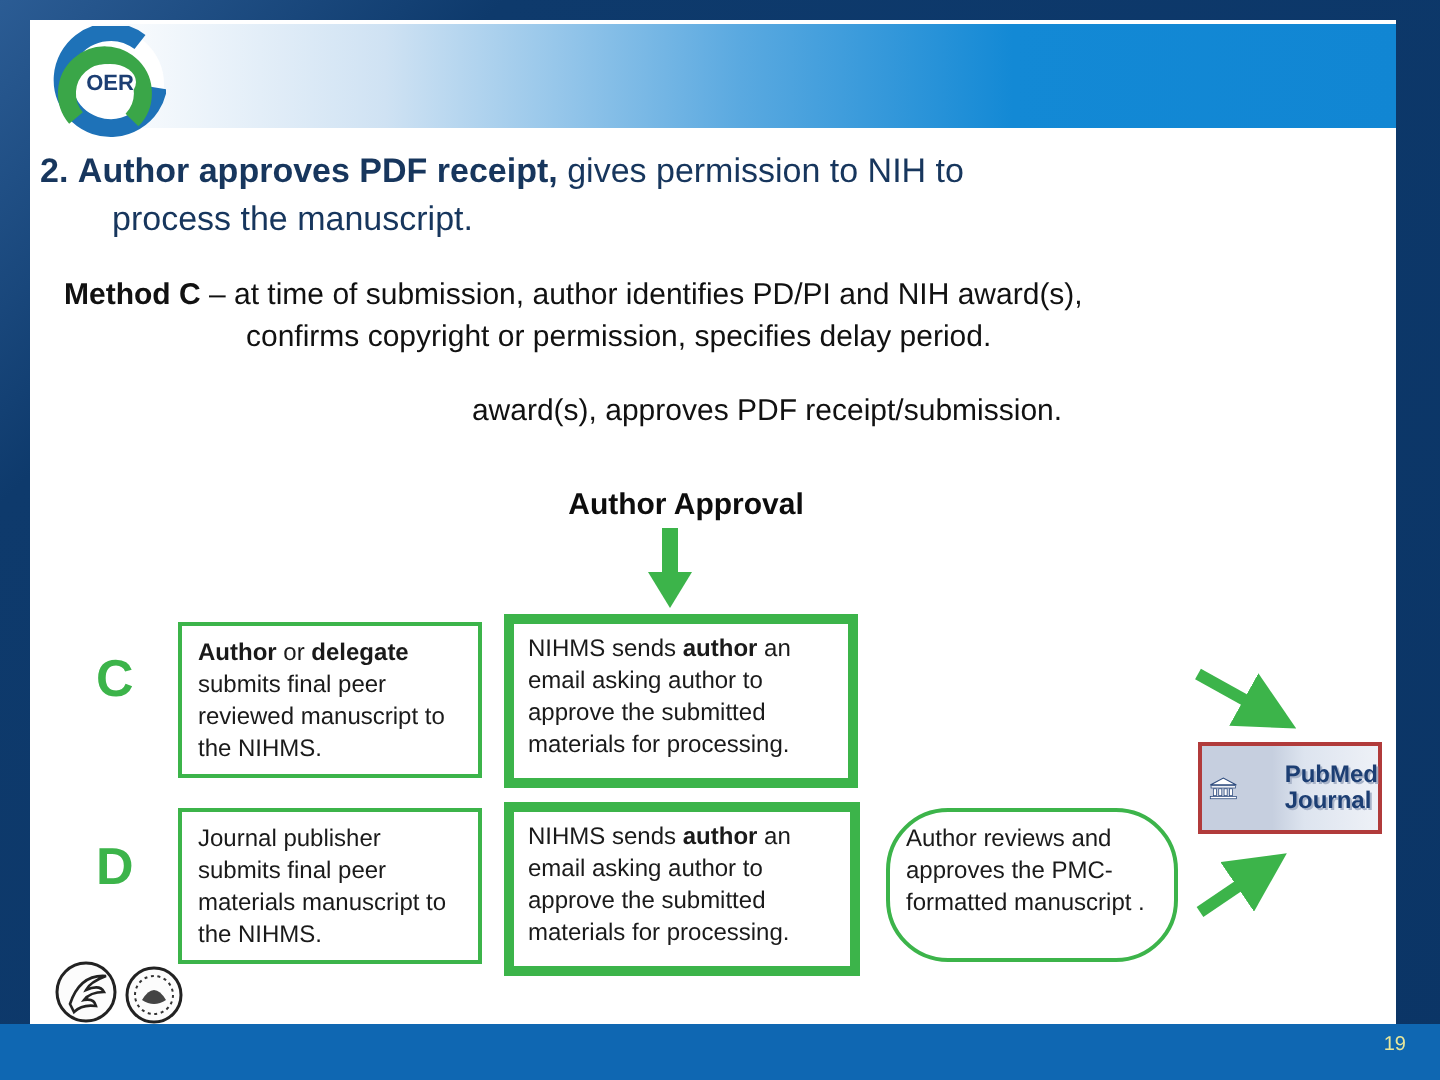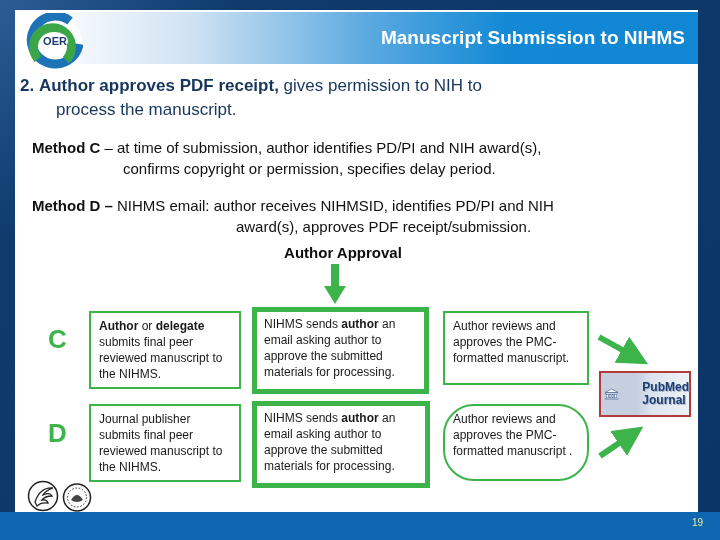--- a/index.html
+++ b/index.html
@@ -47,59 +47,56 @@
   .b{font-weight:bold;}
 </style>
 </head>
 <body>
 
 <div class="page">
 
   <div class="slide"></div>
 
   <div class="header-bar"></div>
-  <div class="header-title">Manuscript Submission to NIHMS</div>
 
   <svg class="oer-logo" viewBox="0 0 58 58">
     <circle cx="29" cy="29" r="28" fill="#ffffff"></circle>
     <path d="M 45 8 A 24 24 0 1 0 54 31" stroke="#1e72b8" stroke-width="9" fill="none"></path>
     <path d="M 13 46 A 19 19 0 1 1 41 47" stroke="#3aa648" stroke-width="9" fill="none"></path>
     <ellipse cx="30" cy="28" rx="13" ry="9" fill="#ffffff"></ellipse>
     <text x="30" y="32" text-anchor="middle" font-size="11" font-weight="bold" fill="#1c3e73" font-family="Liberation Sans, sans-serif">OER</text>
   </svg>
 
   <div class="heading">
     <div><span class="b">2.</span>&nbsp;<span class="b">Author approves PDF receipt,</span><span> gives permission to NIH to</span></div>
     <div class="l2">process the manuscript.</div>
   </div>
 
   <div class="method" id="method-c">
     <div><span class="b">Method C</span><span> – at time of submission, author identifies PD/PI and NIH award(s),</span></div>
     <div class="l2">confirms copyright or permission, specifies delay period.</div>
   </div>
 
   <div class="method" id="method-d">
-    <div><span class="b">Method D –</span><span> NIHMS email: author receives NIHMSID, identifies PD/PI and NIH</span></div>
     <div class="l2">award(s), approves PDF receipt/submission.</div>
   </div>
 
   <div class="flow-caption">Author Approval</div>
 
   <svg id="down-arrow" class="arrow-svg" width="22" height="40" viewBox="0 0 22 40">
     <rect x="7" y="0" width="8" height="24" fill="#3cb44a"></rect>
     <polygon points="0,22 22,22 11,40" fill="#3cb44a"></polygon>
   </svg>
 
   <div class="row-letter" id="letter-c">C</div>
   <div class="row-letter" id="letter-d">D</div>
 
   <div class="box" id="box-c1"><span class="b">Author</span><span> or </span><span class="b">delegate</span><span> submits final peer reviewed manuscript to the NIHMS.</span></div>
   <div class="box thick" id="box-c2"><span>NIHMS sends </span><span class="b">author</span><span> an email asking author to approve the submitted materials for processing.</span></div>
-  <div class="box" id="box-c3"><span>Author reviews and approves the PMC-formatted manuscript.</span></div>
-  <div class="box" id="box-d1"><span>Journal publisher submits final peer reviewed manuscript to the NIHMS.</span></div>
+  <div class="box" id="box-d1"><span>Journal publisher submits final peer materials manuscript to the NIHMS.</span></div>
   <div class="box thick" id="box-d2"><span>NIHMS sends </span><span class="b">author</span><span> an email asking author to approve the submitted materials for processing.</span></div>
   <div class="box" id="box-d3"><span>Author reviews and approves the PMC-formatted manuscript .</span></div>
 
   <svg id="arrow-c-pmc" class="arrow-svg" width="55" height="40" viewBox="0 0 55 40">
     <defs>
         <marker id="ah1" markerWidth="5" markerHeight="5" refX="2.5" refY="2.5" orient="auto">
           <path d="M0,0 L5,2.5 L0,5 z" fill="#3cb44a"></path>
         </marker>
       </defs>
     <line x1="4" y1="7" x2="40" y2="27" stroke="#3cb44a" stroke-width="6" marker-end="url(#ah1)"></line>

